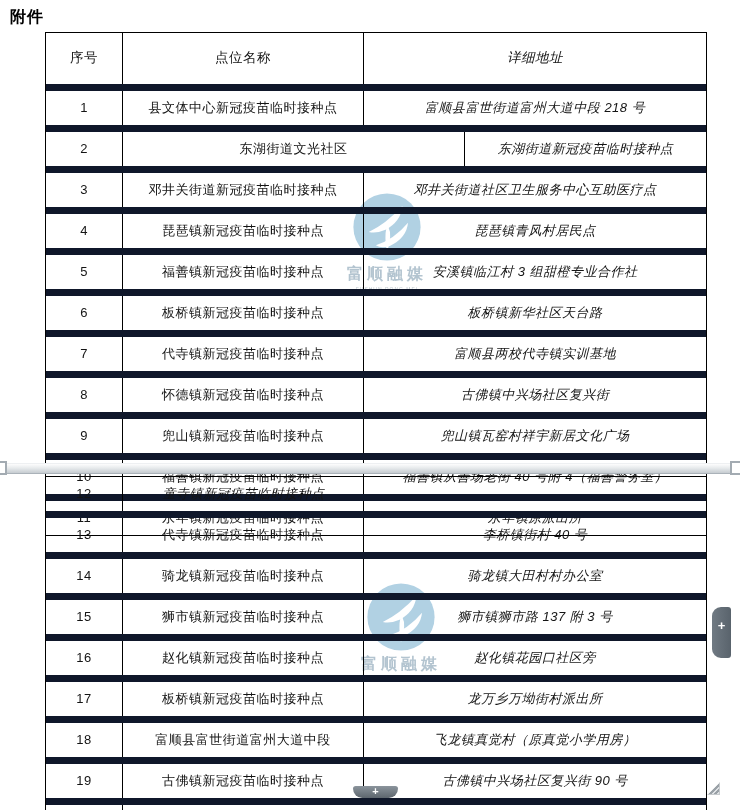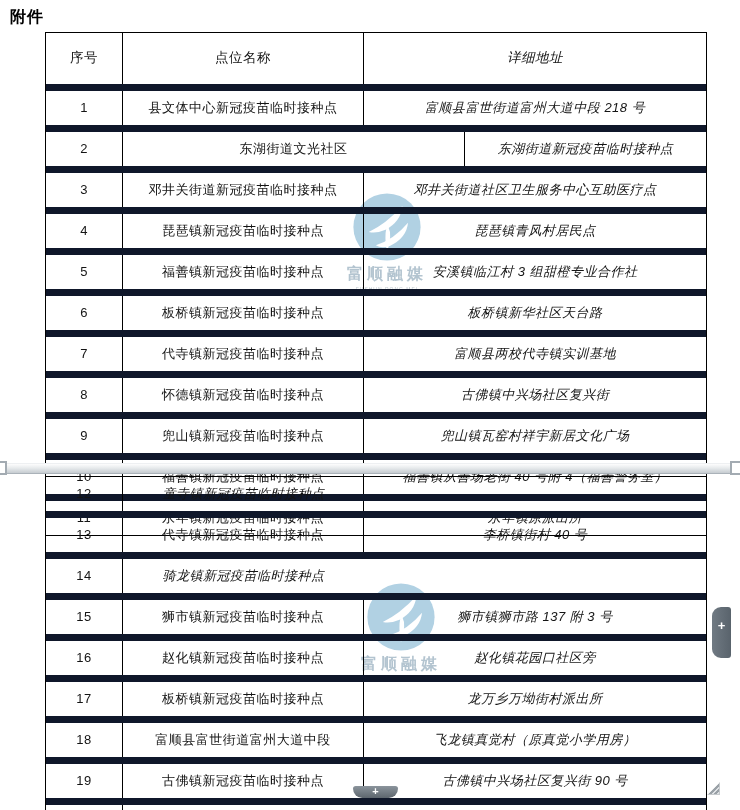--- a/index.html
+++ b/index.html
@@ -188,20 +188,21 @@
 
     <div class="tr row">
       <div class="td c1">13</div>
       <div class="td c2">代寺镇新冠疫苗临时接种点</div>
       <div class="td c3">李桥镇街村 40 号</div>
     </div>
 
     <div class="tr row">
       <div class="td c1">14</div>
       <div class="td c2">骑龙镇新冠疫苗临时接种点</div>
+      <div class="td c3">骑龙镇大田村村办公室</div>
     </div>
 
     <div class="tr row">
       <div class="td c1">15</div>
       <div class="td c2">狮市镇新冠疫苗临时接种点</div>
       <div class="td c3">狮市镇狮市路 137 附 3 号</div>
     </div>
 
     <div class="tr row">
       <div class="td c1">16</div>

